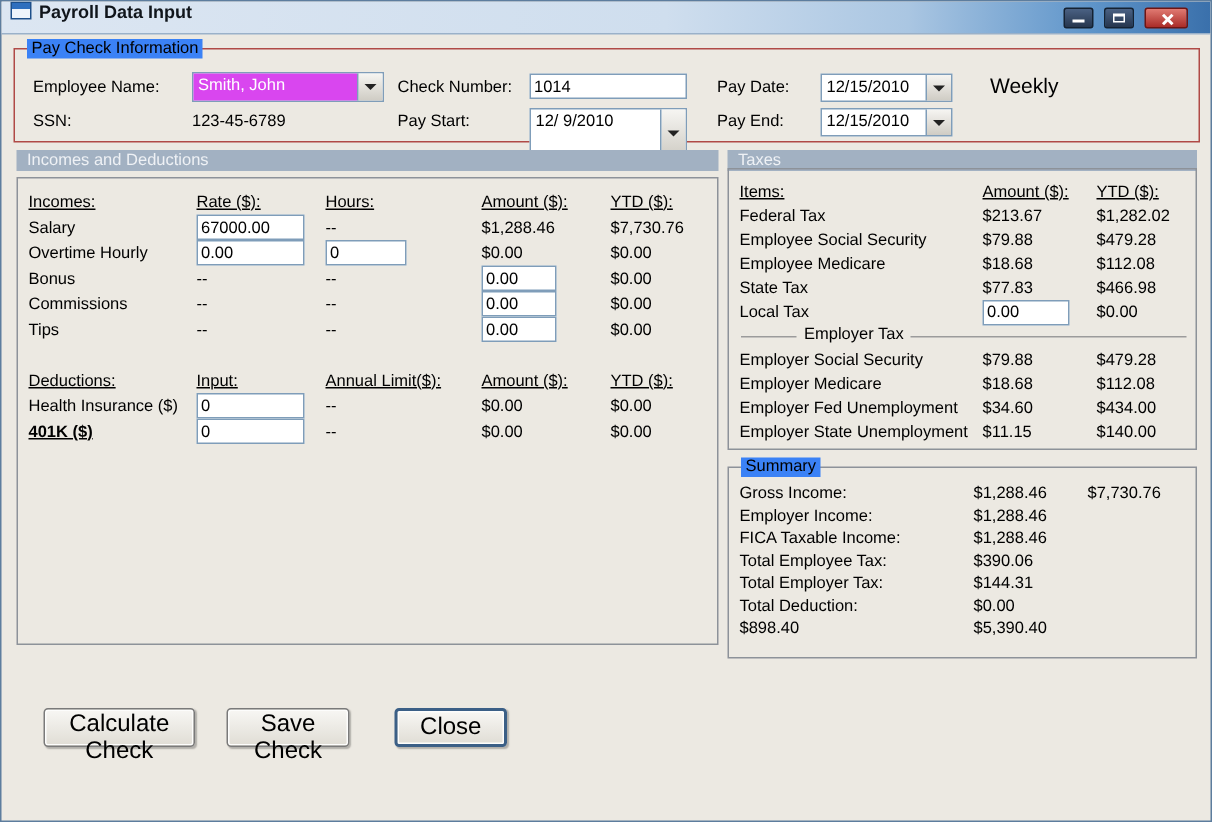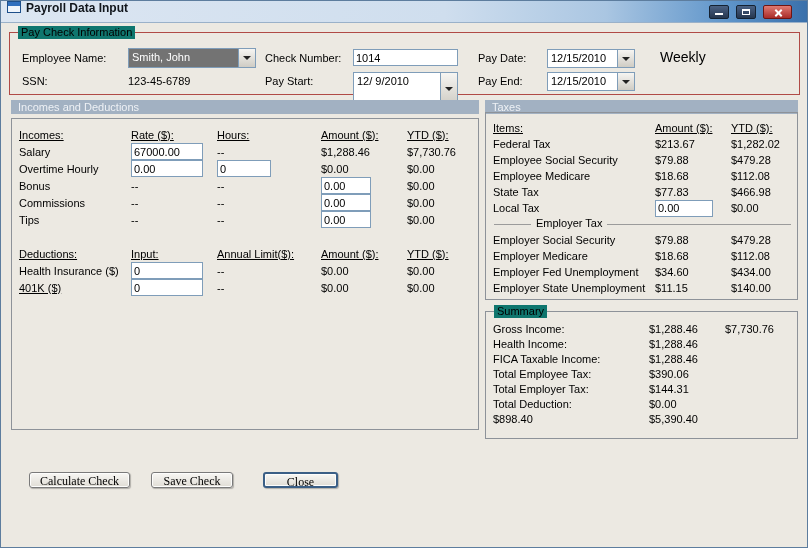--- a/index.html
+++ b/index.html
@@ -22,57 +22,57 @@
   .glyph-max { position:absolute; left:5px; top:3px; width:8px; height:6px; border:1px solid #fff; border-top-width:2px; }
   .glyph-x { position:absolute; left:10px; top:3px; width:9px; height:8px; }
   .glyph-x i { position:absolute; left:0; top:3px; width:9px; height:2px; background:#fff; display:block; }
   .glyph-x i:first-child { transform:rotate(45deg); }
   .glyph-x i:last-child { transform:rotate(-45deg); }
 
   #content { position:absolute; left:0; top:22px; right:0; bottom:0; }
 
   
   .groupbox { position:absolute; border:1px solid #8d9299; }
-  .gb-label { position:absolute; top:-7px; left:8px; background:#0f766e; padding:0 3px; line-height:13px;text-align:center; }
+  .gb-label { position:absolute; top:-7px; left:8px; background:#3b82f6; padding:0 3px; line-height:13px;text-align:center; }
   #paygroup { left:8px; top:9px; width:791px; height:63px; border-color:#b04a46; }
 
   .abs { position:absolute; }
   .lbl { white-space:nowrap; }
   .bold { font-weight:normal; }
 
   
   .combo { position:absolute; height:20px; background:#fff; border:1px solid #7f9db9; display:flex; }
   .combo-text { flex:1; padding:2px 3px 0 3px; overflow:hidden; white-space:nowrap; }
-  .combo-text.sel { background:#737373; color:#fff; }
+  .combo-text.sel { background:#d946ef; color:#fff; }
   .combo-btn { width:17px; background:linear-gradient(#f6f5f2,#cfccc4); border-left:1px solid #7f9db9; display:flex; align-items:center; justify-content:center; }
   .tri { width:0; height:0; border-left:4px solid transparent; border-right:4px solid transparent; border-top:4px solid #222; }
   .tbx { height:17px; font-family:inherit; font-size:11px; border:1px solid #7f9db9; background:#fff; padding:0 2px; }
   .w105{width:105px} .w72{width:72px} .w54{width:54px} .w50{width:50px} .w58{width:58px}
 
   
   .section-bar { position:absolute; height:14px; background:#a2b1c2; color:#eef1f5; line-height:14px; padding-left:7px; }
 
   
   #incomes-panel { left:10px; top:95px; width:468px; height:312px; }
   #taxes-panel   { left:484px; top:89px; width:313px; height:188px; }
   #summary-group { left:484px; top:288px; width:313px; height:128px; }
 
   .inc-grid { padding:7px 0 0 7px; display:grid; grid-template-columns:112px 86px 104px 86px 1fr; grid-auto-rows:17px; align-items:center; }
   .tax-grid { padding:7px 0 0 7px; display:grid; grid-template-columns:162px 76px 1fr; grid-auto-rows:16px; align-items:center; }
   .sum-grid { padding:9px 0 0 7px; display:grid; grid-template-columns:156px 76px 1fr; grid-auto-rows:15px; align-items:center; }
   .cell { white-space:nowrap; overflow:visible; }
   .hdr { text-decoration:underline; }
-  .underline { text-decoration:underline; }
+  .underline { text-decoration:underline;font-weight:bold; }
   .sep { grid-column:1/-1; position:relative; height:16px; }
   .sep::before { content:""; position:absolute; left:1px; right:6px; top:8px; border-top:1px solid #9b9b9b; }
   .sep span { position:absolute; left:38px; top:1px; background:#ece9e2; padding:0 5px; }
   .spacer { grid-column:1/-1; }
 
   
-  .btn { position:absolute; height:16px; font-family:Liberation Serif, serif; font-size:12px; color:#000;
+  .btn { position:absolute; height:26px; font-family:Liberation Sans, sans-serif; font-size:16px; color:#000;
     background:linear-gradient(#f8f7f4,#e0ddd5); border:1px solid #7a7a7a; border-radius:3px;
     box-shadow:inset 0 0 0 1px #fdfdfc, 1px 1px 1px rgba(0,0,0,0.25); cursor:pointer; }
   .btn.default { border:2px solid #3b5f86; }
 </style>
 </head>
 <body>
 
 <div id="window">
 
   <div id="titlebar">
@@ -251,21 +251,21 @@
       </div>
     </div>
 
     <div class="groupbox" id="summary-group">
       <span class="gb-label">Summary</span>
       <div class="sum-grid">
         <div class="cell">Gross Income:</div>
         <div class="cell">$1,288.46</div>
         <div class="cell">$7,730.76</div>
 
-        <div class="cell">Health Income:</div>
+        <div class="cell">Employer Income:</div>
         <div class="cell">$1,288.46</div>
         <div class="cell"></div>
 
         <div class="cell">FICA Taxable Income:</div>
         <div class="cell">$1,288.46</div>
         <div class="cell"></div>
 
         <div class="cell">Total Employee Tax:</div>
         <div class="cell">$390.06</div>
         <div class="cell"></div>

